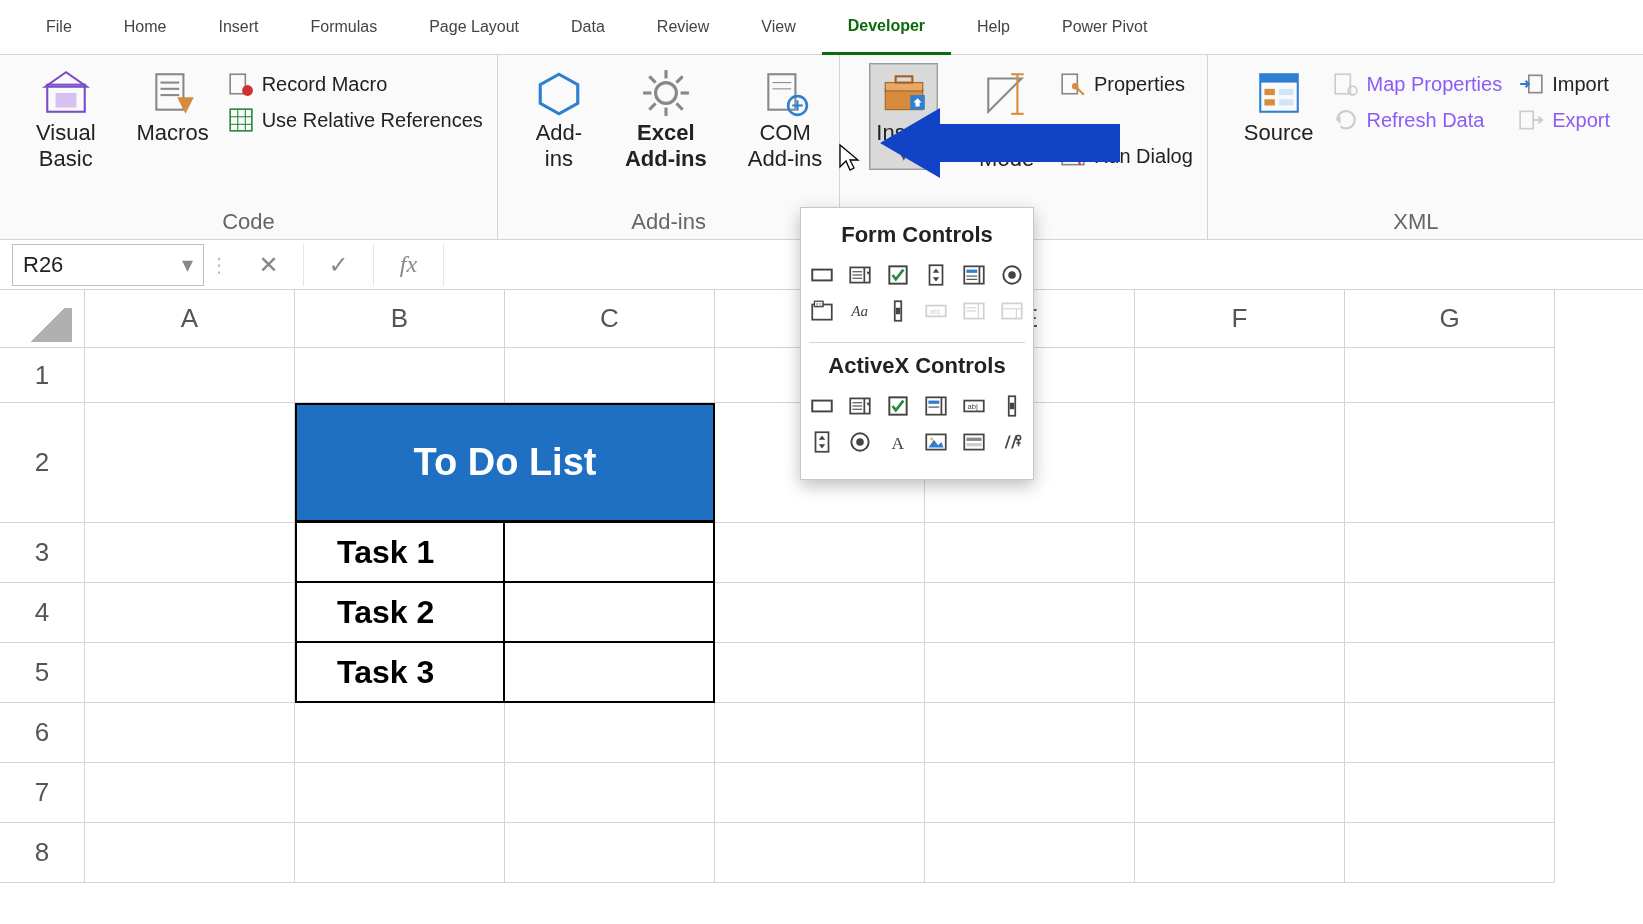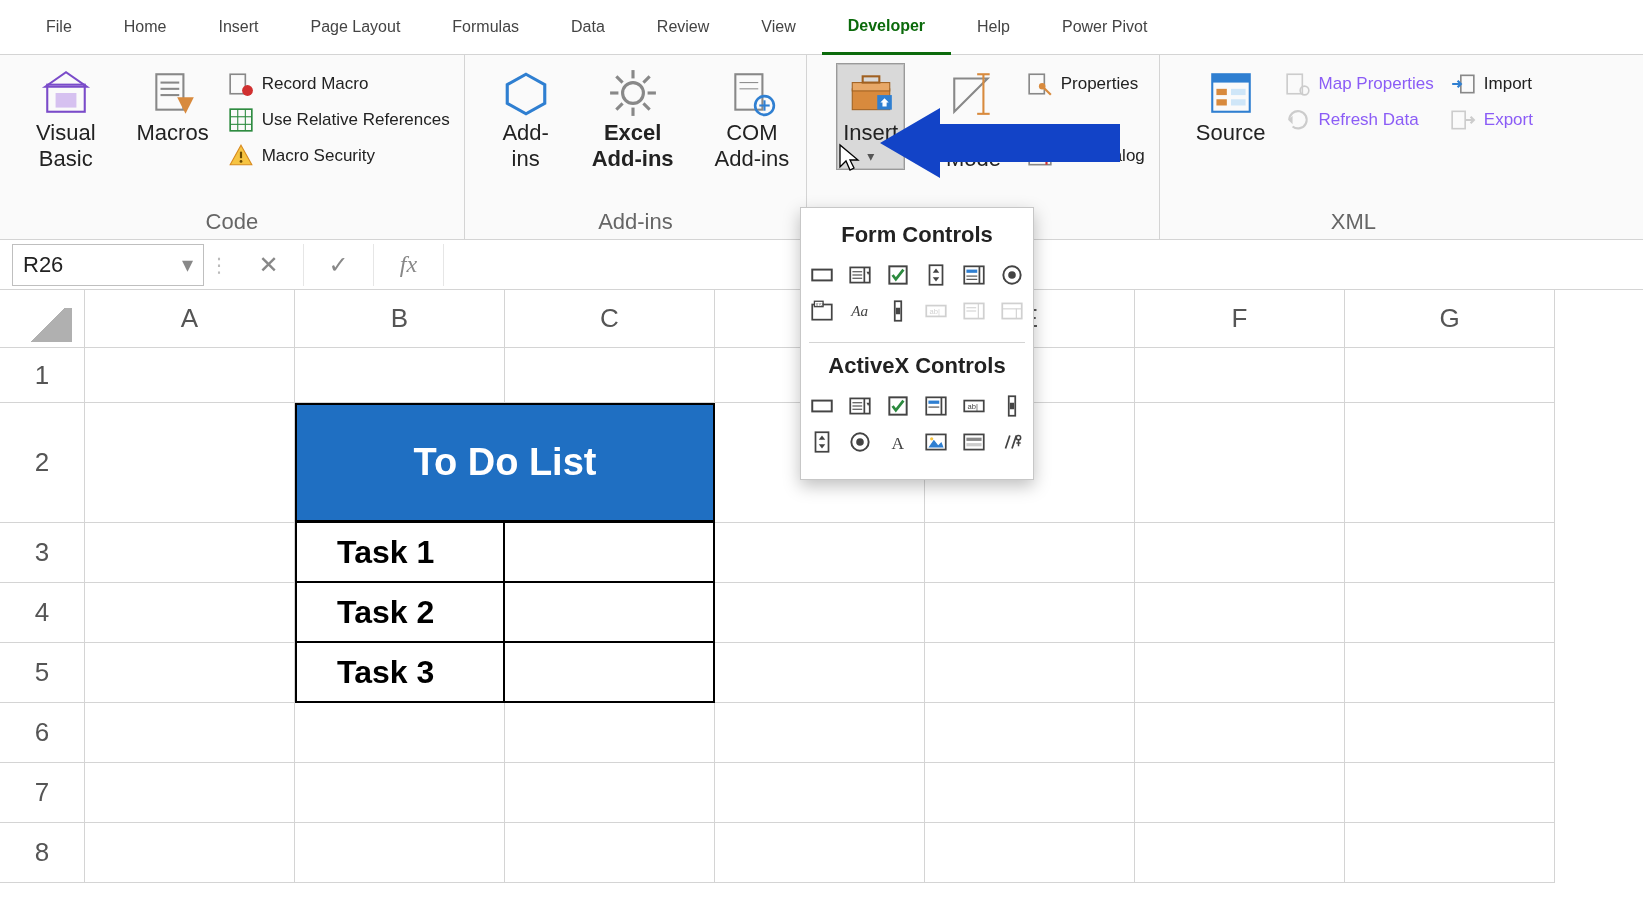--- a/index.html
+++ b/index.html
@@ -12,21 +12,21 @@
   .ribbon-content { display: flex; height: 185px; border-bottom: 1px solid #d4d4d4; background: #fafafa; }
   .ribbon-group { display: flex; flex-direction: column; border-right: 1px solid #d4d4d4; padding: 8px 10px 4px 10px; }
   .ribbon-group-body { flex: 1; display: flex; align-items: flex-start; gap: 8px; }
   .ribbon-group-label { text-align: center; font-size: 22px; color: #666; padding-top: 6px; }
   
   .big-btn { display: flex; flex-direction: column; align-items: center; justify-content: flex-start; padding: 4px 6px; cursor: pointer; text-align: center; font-size: 22px; color: #222; line-height: 1.2; border: 1px solid transparent; margin-left: 19px; }
   .big-btn .icon-slot { width: 50px; height: 50px; display: flex; align-items: center; justify-content: center; margin-bottom: 2px; }
   .big-btn.pressed-strong { background: #d9d9d9; border: 1px solid #9a9a9a; box-shadow: inset 0 0 0 1px #bfbfbf; }
   
   .small-col { display: flex; flex-direction: column; gap: 6px; padding-top: 6px; }
-  .small-btn { display: flex; align-items: center; gap: 8px; font-size: 17px; color: #222; cursor: pointer; padding: 2px 4px; white-space: nowrap; }
+  .small-btn { display: flex; align-items: center; gap: 8px; font-size: 20px; color: #222; cursor: pointer; padding: 2px 4px; white-space: nowrap; }
   .small-btn .icon-sm { width: 26px; height: 26px; display: flex; align-items: center; justify-content: center; flex-shrink: 0; }
   .small-btn.disabled { color: #8b5cf6; }
   
   .formula-bar { display: flex; align-items: center; height: 50px; border-bottom: 1px solid #d4d4d4; background: #fff; }
   .name-box { width: 192px; height: 42px; border: 1px solid #bfbfbf; margin-left: 12px; display: flex; align-items: center; padding: 0 10px; font-size: 22px; justify-content: space-between; color: #222; }
   .sep-grip { width: 30px; display: flex; align-items: center; justify-content: center; color: #bbb; font-size: 20px; }
   .fx-controls { display: flex; align-items: center; gap: 0; }
   .fx-btn { width: 70px; height: 42px; display: flex; align-items: center; justify-content: center; color: #888; font-size: 24px; border-right: 1px solid #e6e6e6; }
   .fx-input { flex: 1; height: 42px; border: none; outline: none; font-size: 22px; padding: 0 12px; }
   
@@ -62,22 +62,22 @@
   
   .chev { font-size: 14px; color: #555; margin-top: 2px; }
 </style>
 </head>
 <body>
 
 <div class="ribbon-tabs">
   <div class="ribbon-tab">File</div>
   <div class="ribbon-tab">Home</div>
   <div class="ribbon-tab">Insert</div>
+  <div class="ribbon-tab">Formulas</div>
   <div class="ribbon-tab">Page Layout</div>
-  <div class="ribbon-tab">Formulas</div>
   <div class="ribbon-tab">Data</div>
   <div class="ribbon-tab">Review</div>
   <div class="ribbon-tab">View</div>
   <div class="ribbon-tab active">Developer</div>
   <div class="ribbon-tab">Help</div>
   <div class="ribbon-tab">Power Pivot</div>
 </div>
 
 <div class="ribbon-content">
 
@@ -120,30 +120,20 @@
           <span class="icon-sm">
             <svg viewBox="0 0 24 24">
                 <rect x="2" y="2" width="20" height="20" fill="none" stroke="#2b8a3e" stroke-width="1.5"></rect>
                 <line x1="2" y1="9" x2="22" y2="9" stroke="#2b8a3e"></line>
                 <line x1="2" y1="16" x2="22" y2="16" stroke="#2b8a3e"></line>
                 <line x1="9" y1="2" x2="9" y2="22" stroke="#2b8a3e"></line>
                 <line x1="16" y1="2" x2="16" y2="22" stroke="#2b8a3e"></line>
               </svg>
           </span>
           <span>Use Relative References</span>
-        </div>
-        <div class="small-btn">
-          <span class="icon-sm">
-            <svg viewBox="0 0 24 24">
-                <polygon points="12,2 22,20 2,20" fill="#f6c442" stroke="#d88a1e" stroke-width="1"></polygon>
-                <line x1="12" y1="8" x2="12" y2="14" stroke="#6b4a00" stroke-width="2"></line>
-                <circle cx="12" cy="17" r="1.3" fill="#6b4a00"></circle>
-              </svg>
-          </span>
-          <span>Macro Security</span>
         </div>
       </div>
     </div>
     <div class="ribbon-group-label">Code</div>
   </div>
 
   <div class="ribbon-group">
     <div class="ribbon-group-body">
       <div class="big-btn">
         <div class="icon-slot">

